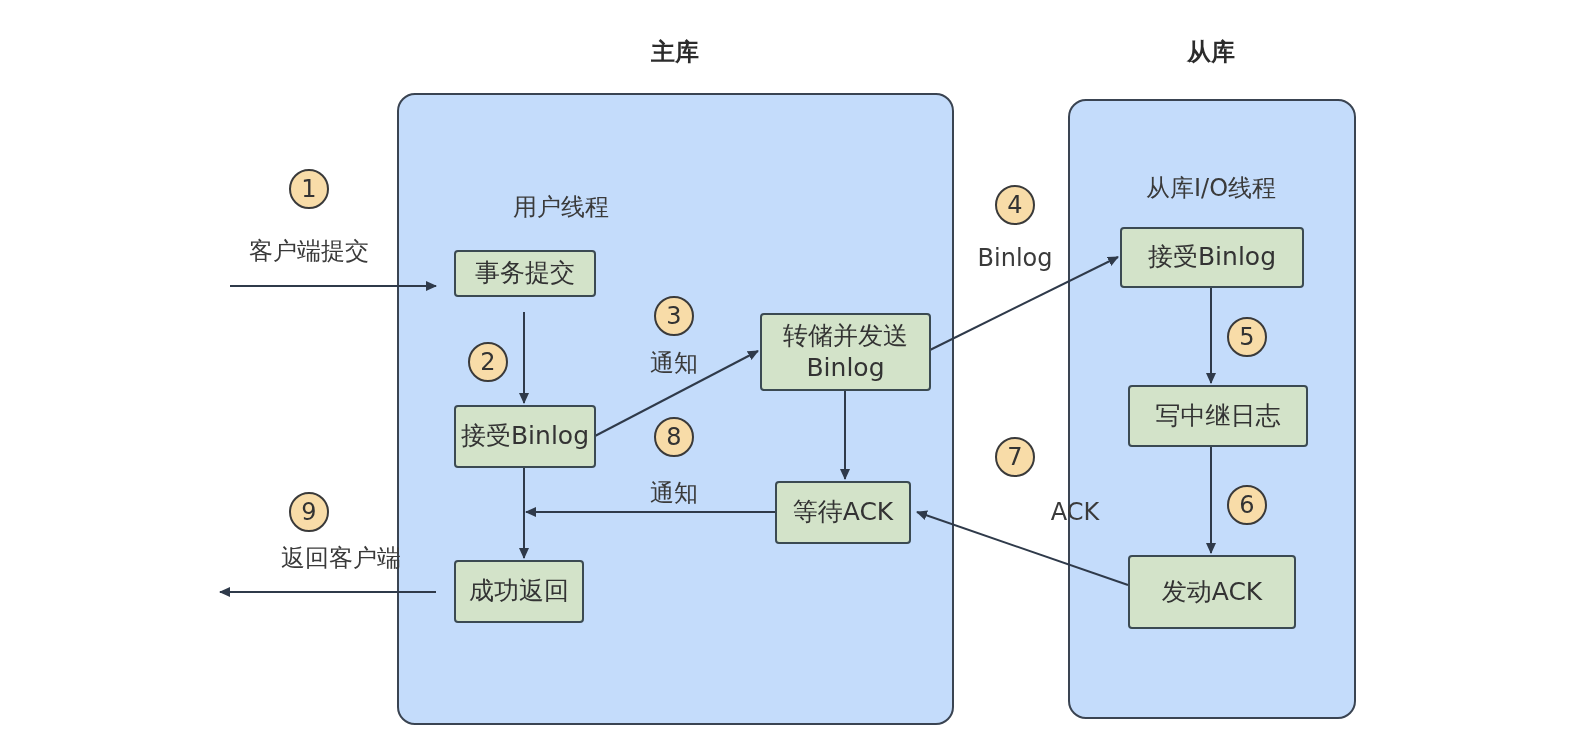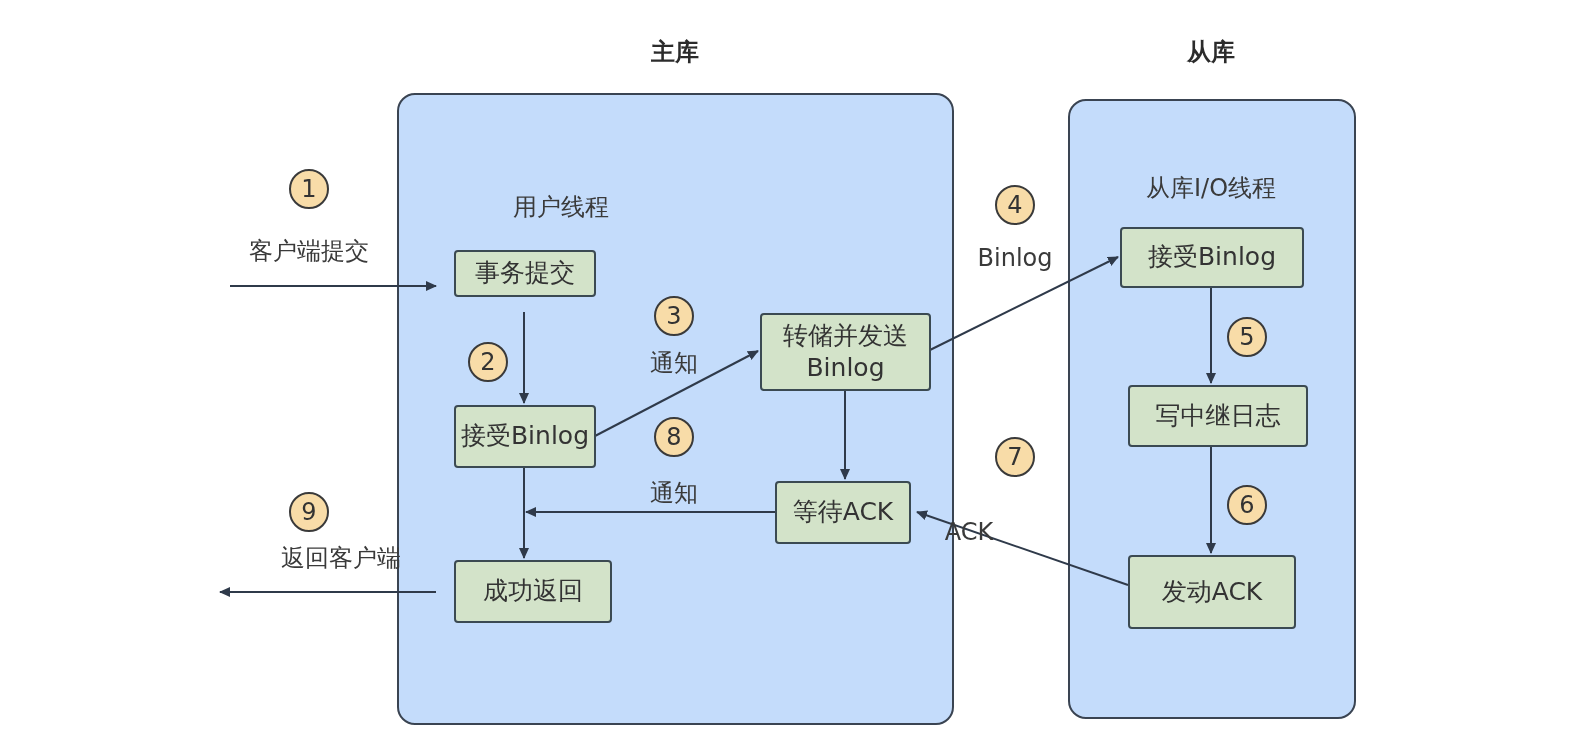--- a/index.html
+++ b/index.html
@@ -54,32 +54,32 @@
 
   <line x1="775" y1="512" x2="526" y2="512" stroke="#2f3a4a" stroke-width="2" marker-end="url(#arr)"></line>
 
   <line x1="524" y1="467" x2="524" y2="558" stroke="#2f3a4a" stroke-width="2" marker-end="url(#arr)"></line>
 
   <line x1="436" y1="592" x2="220" y2="592" stroke="#2f3a4a" stroke-width="2" marker-end="url(#arr)"></line>
 </svg>
 
 <div class="abs node" style="left:454px;top:250px;width:142px;height:47px;">事务提交</div>
 <div class="abs node" style="left:454px;top:405px;width:142px;height:63px;">接受Binlog</div>
-<div class="abs node" style="left:454px;top:560px;width:158px;height:63px;">成功返回</div>
+<div class="abs node" style="left:454px;top:560px;width:130px;height:63px;">成功返回</div>
 <div class="abs node" style="left:760px;top:313px;width:171px;height:78px;padding:0 16px;">转储并发送Binlog</div>
 <div class="abs node" style="left:775px;top:481px;width:136px;height:63px;">等待ACK</div>
 <div class="abs node" style="left:1120px;top:227px;width:184px;height:61px;">接受Binlog</div>
 <div class="abs node" style="left:1128px;top:385px;width:180px;height:62px;">写中继日志</div>
 <div class="abs node" style="left:1128px;top:555px;width:168px;height:74px;">发动ACK</div>
 
 <div class="abs lbl" style="left:309px;top:251px;">客户端提交</div>
 <div class="abs lbl" style="left:674px;top:363px;">通知</div>
 <div class="abs lbl" style="left:674px;top:493px;">通知</div>
 <div class="abs lbl" style="left:1015px;top:258px;">Binlog</div>
-<div class="abs lbl" style="left:969px;top:512px;margin-top:20px;">ACK</div>
+<div class="abs lbl" style="left:1075px;top:512px;">ACK</div>
 <div class="abs lbl" style="left:309px;top:558px;margin-left:32px;">返回客户端</div>
 
 <div class="abs badge" style="left:309px;top:189px;">1</div>
 <div class="abs badge" style="left:488px;top:362px;">2</div>
 <div class="abs badge" style="left:674px;top:316px;">3</div>
 <div class="abs badge" style="left:1015px;top:205px;">4</div>
 <div class="abs badge" style="left:1247px;top:337px;">5</div>
 <div class="abs badge" style="left:1247px;top:505px;">6</div>
 <div class="abs badge" style="left:1015px;top:457px;">7</div>
 <div class="abs badge" style="left:674px;top:437px;">8</div>

